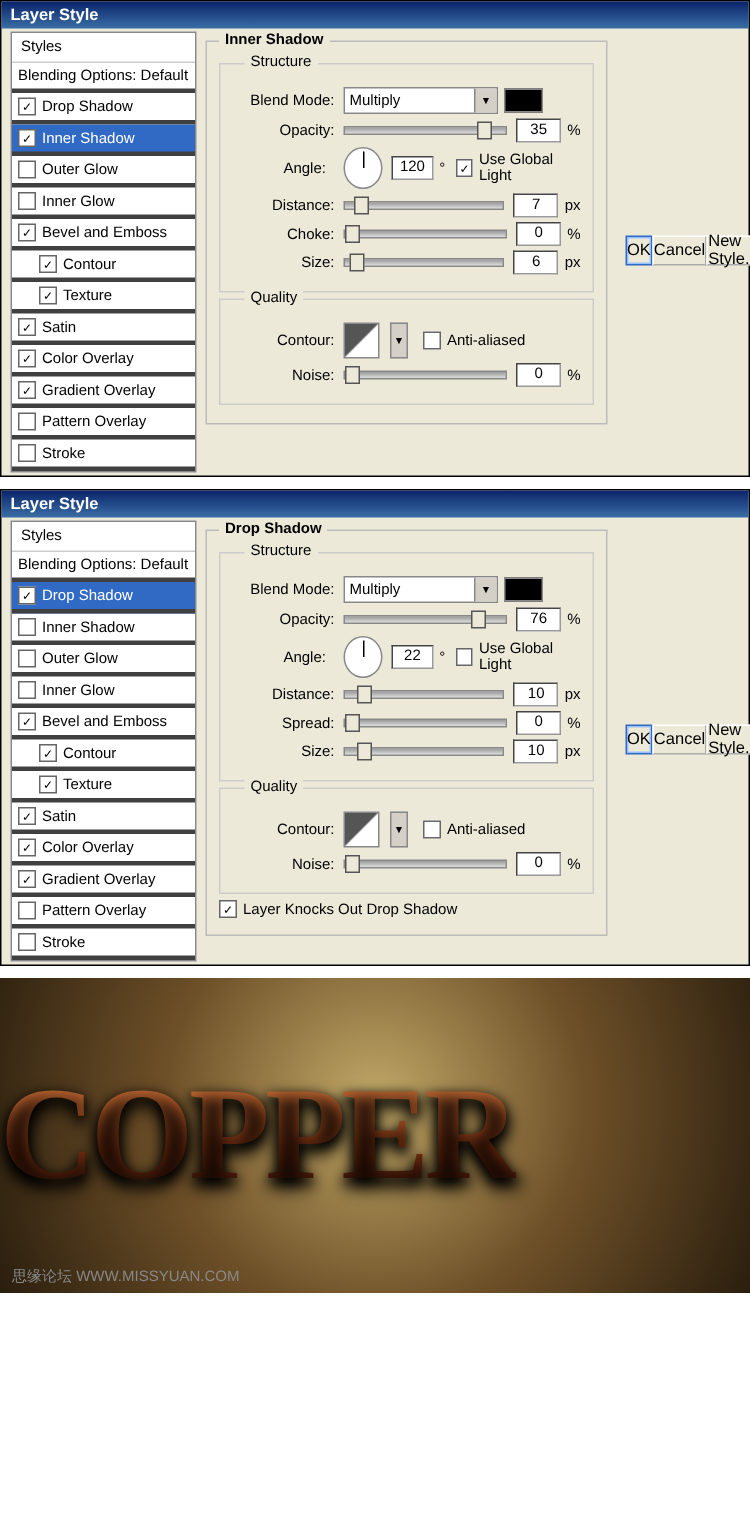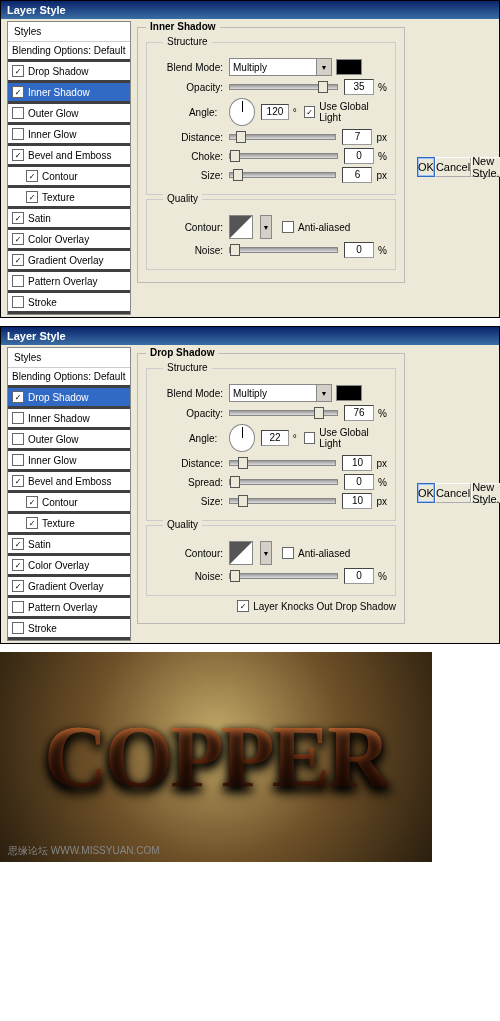--- a/index.html
+++ b/index.html
@@ -30,21 +30,21 @@
 .dial{width:26px;height:26px;border:1px solid #888;border-radius:50%;background:#fff;position:relative;margin:0 6px}
 .dial::after{content:"";position:absolute;width:1px;height:11px;background:#000;left:50%;top:2px;transform-origin:bottom}
 .contour-sw{width:22px;height:22px;border:1px solid #888;background:linear-gradient(135deg,#555 0%,#555 48%,#fff 52%,#fff 100%);margin-right:8px;position:relative}
 .contour-dd{width:10px;height:22px;border:1px solid #888;background:#d4d0c8;margin-left:-1px;display:flex;align-items:center;justify-content:center;font-size:7px;margin-right:10px}
 .right{width:76px;padding-left:6px;display:flex;flex-direction:row;align-items:center}
 .btn{width:72px;height:18px;background:#ece9d8;border:1px outset #fff;font-size:11px;margin-bottom:3px;display:flex;align-items:center;justify-content:center}
 .btn.def{border:1px solid #316ac5;box-shadow:inset 0 0 0 1px #98c2ff}
 .prev-lbl{display:flex;align-items:center;margin:6px 0;font-size:14px}
 .preview-img{width:50px;height:50px;border:1px solid #888;background:#e8e4da;display:flex;align-items:center;justify-content:center;margin-top:4px}
 .copper-sq{width:30px;height:30px;background:linear-gradient(135deg,#b35a2a,#8a3f1c);border:2px solid #5a2810;box-shadow:inset 1px 1px 3px rgba(255,200,120,.6),2px 2px 4px rgba(0,0,0,.5)}
-.result{width:432px;height:210px;background:radial-gradient(circle at 50% 40%,#c2a968 0%,#6e5028 50%,#2a1e0e 100%);display:flex;align-items:center;justify-content:center;position:relative}
+.result{width:500px;height:210px;background:radial-gradient(circle at 50% 40%,#c2a968 0%,#6e5028 50%,#2a1e0e 100%);display:flex;align-items:center;justify-content:flex-start;position:relative}
 .copper-text{font:bold 88px/1 Georgia,serif;letter-spacing:-3px;color:#9a4b1f;background:linear-gradient(#e08040 0%,#7a2f10 60%,#1a0804 100%);-webkit-background-clip:text;-webkit-text-fill-color:transparent;text-shadow:0 4px 10px rgba(0,0,0,.8);filter:drop-shadow(0 3px 4px #000)}
 .watermark{position:absolute;bottom:4px;left:8px;color:#888;font-size:10px}
 </style>
 </head>
 <body>
 
 <div id="root">
     <div class="dialog">
 <div class="titlebar">Layer Style</div>
 <div class="dlg-body">
@@ -315,21 +315,21 @@
               </div>
     <div class="row">
                 <span class="lbl">Noise:</span>
                 <div class="slider">
                   <div class="thumb" style="left:0%"></div>
                 </div>
                 <div class="numbox">0</div>
                 <span class="unit">%</span>
               </div>
    </div>
-   <div class="row" style="justify-content:flex-end;margin-top:0">
+   <div class="row" style="justify-content:flex-start;margin-top:0">
               <span class="cb chk"></span>
               <span>Layer Knocks Out Drop Shadow</span>
             </div>
   </div>
  </div>
  <div class="right">
   <div class="btn def">OK</div>
   <div class="btn">Cancel</div>
   <div class="btn">New Style...</div>
   <div class="prev-lbl">

